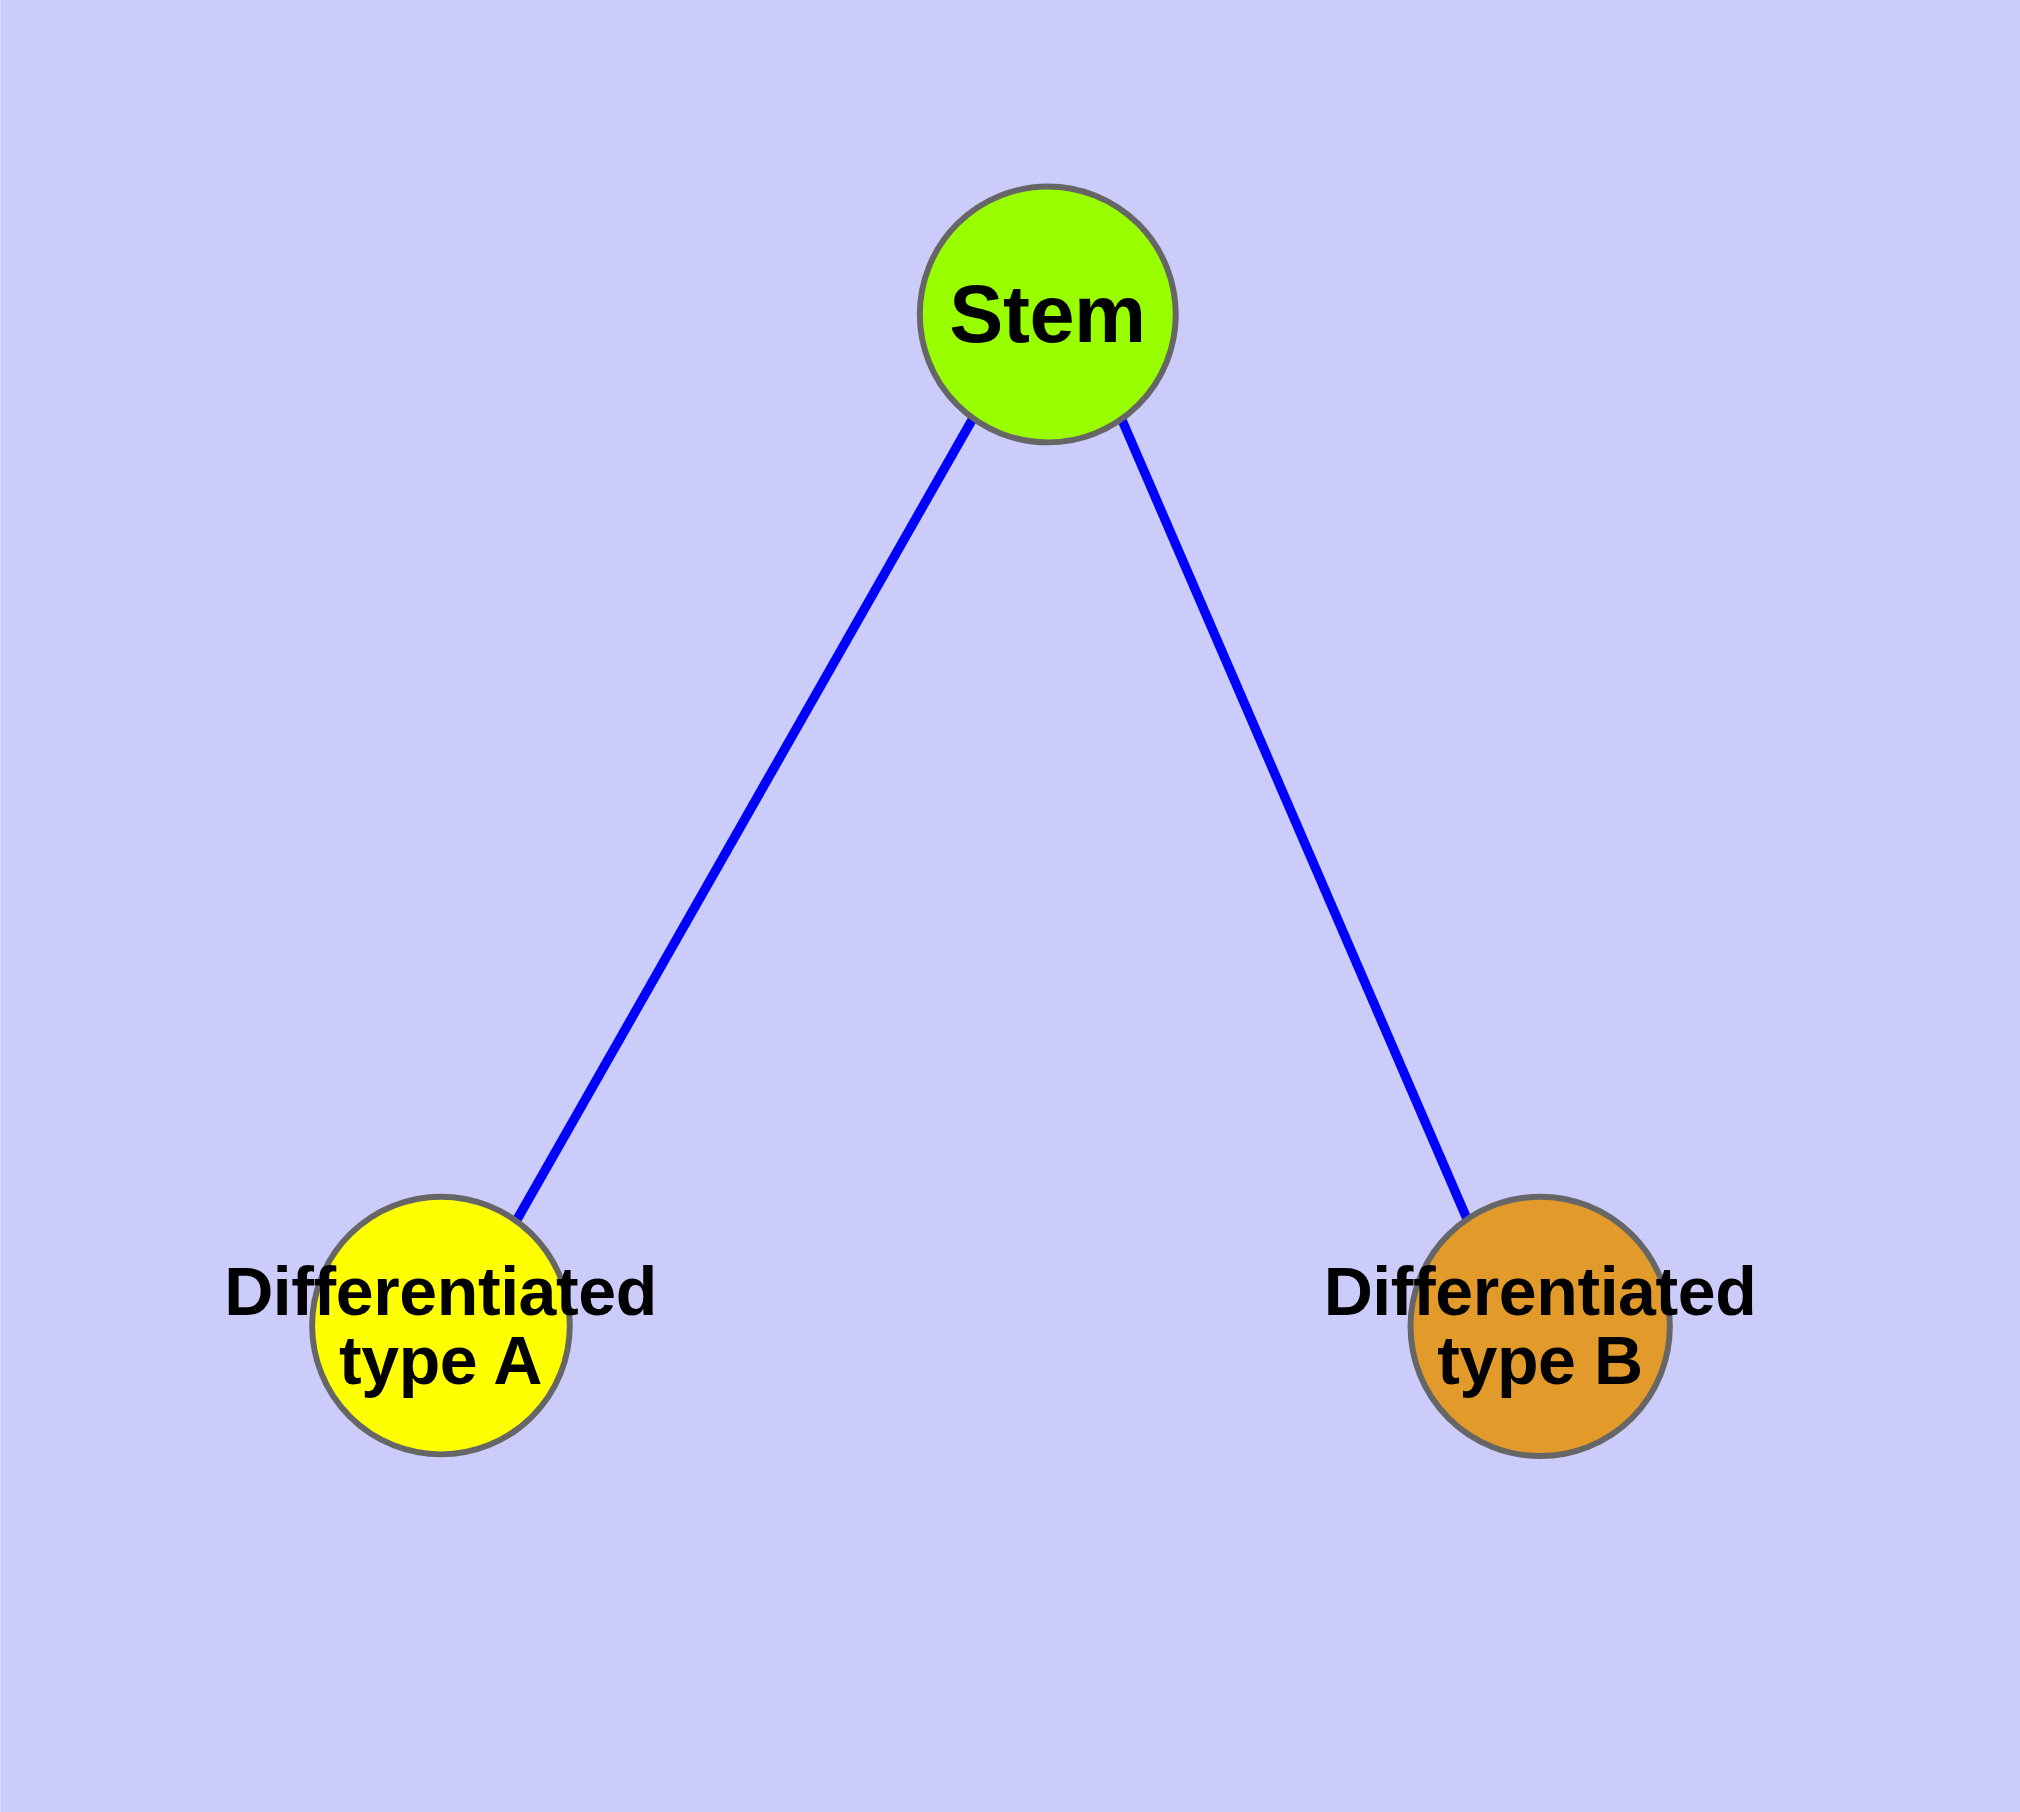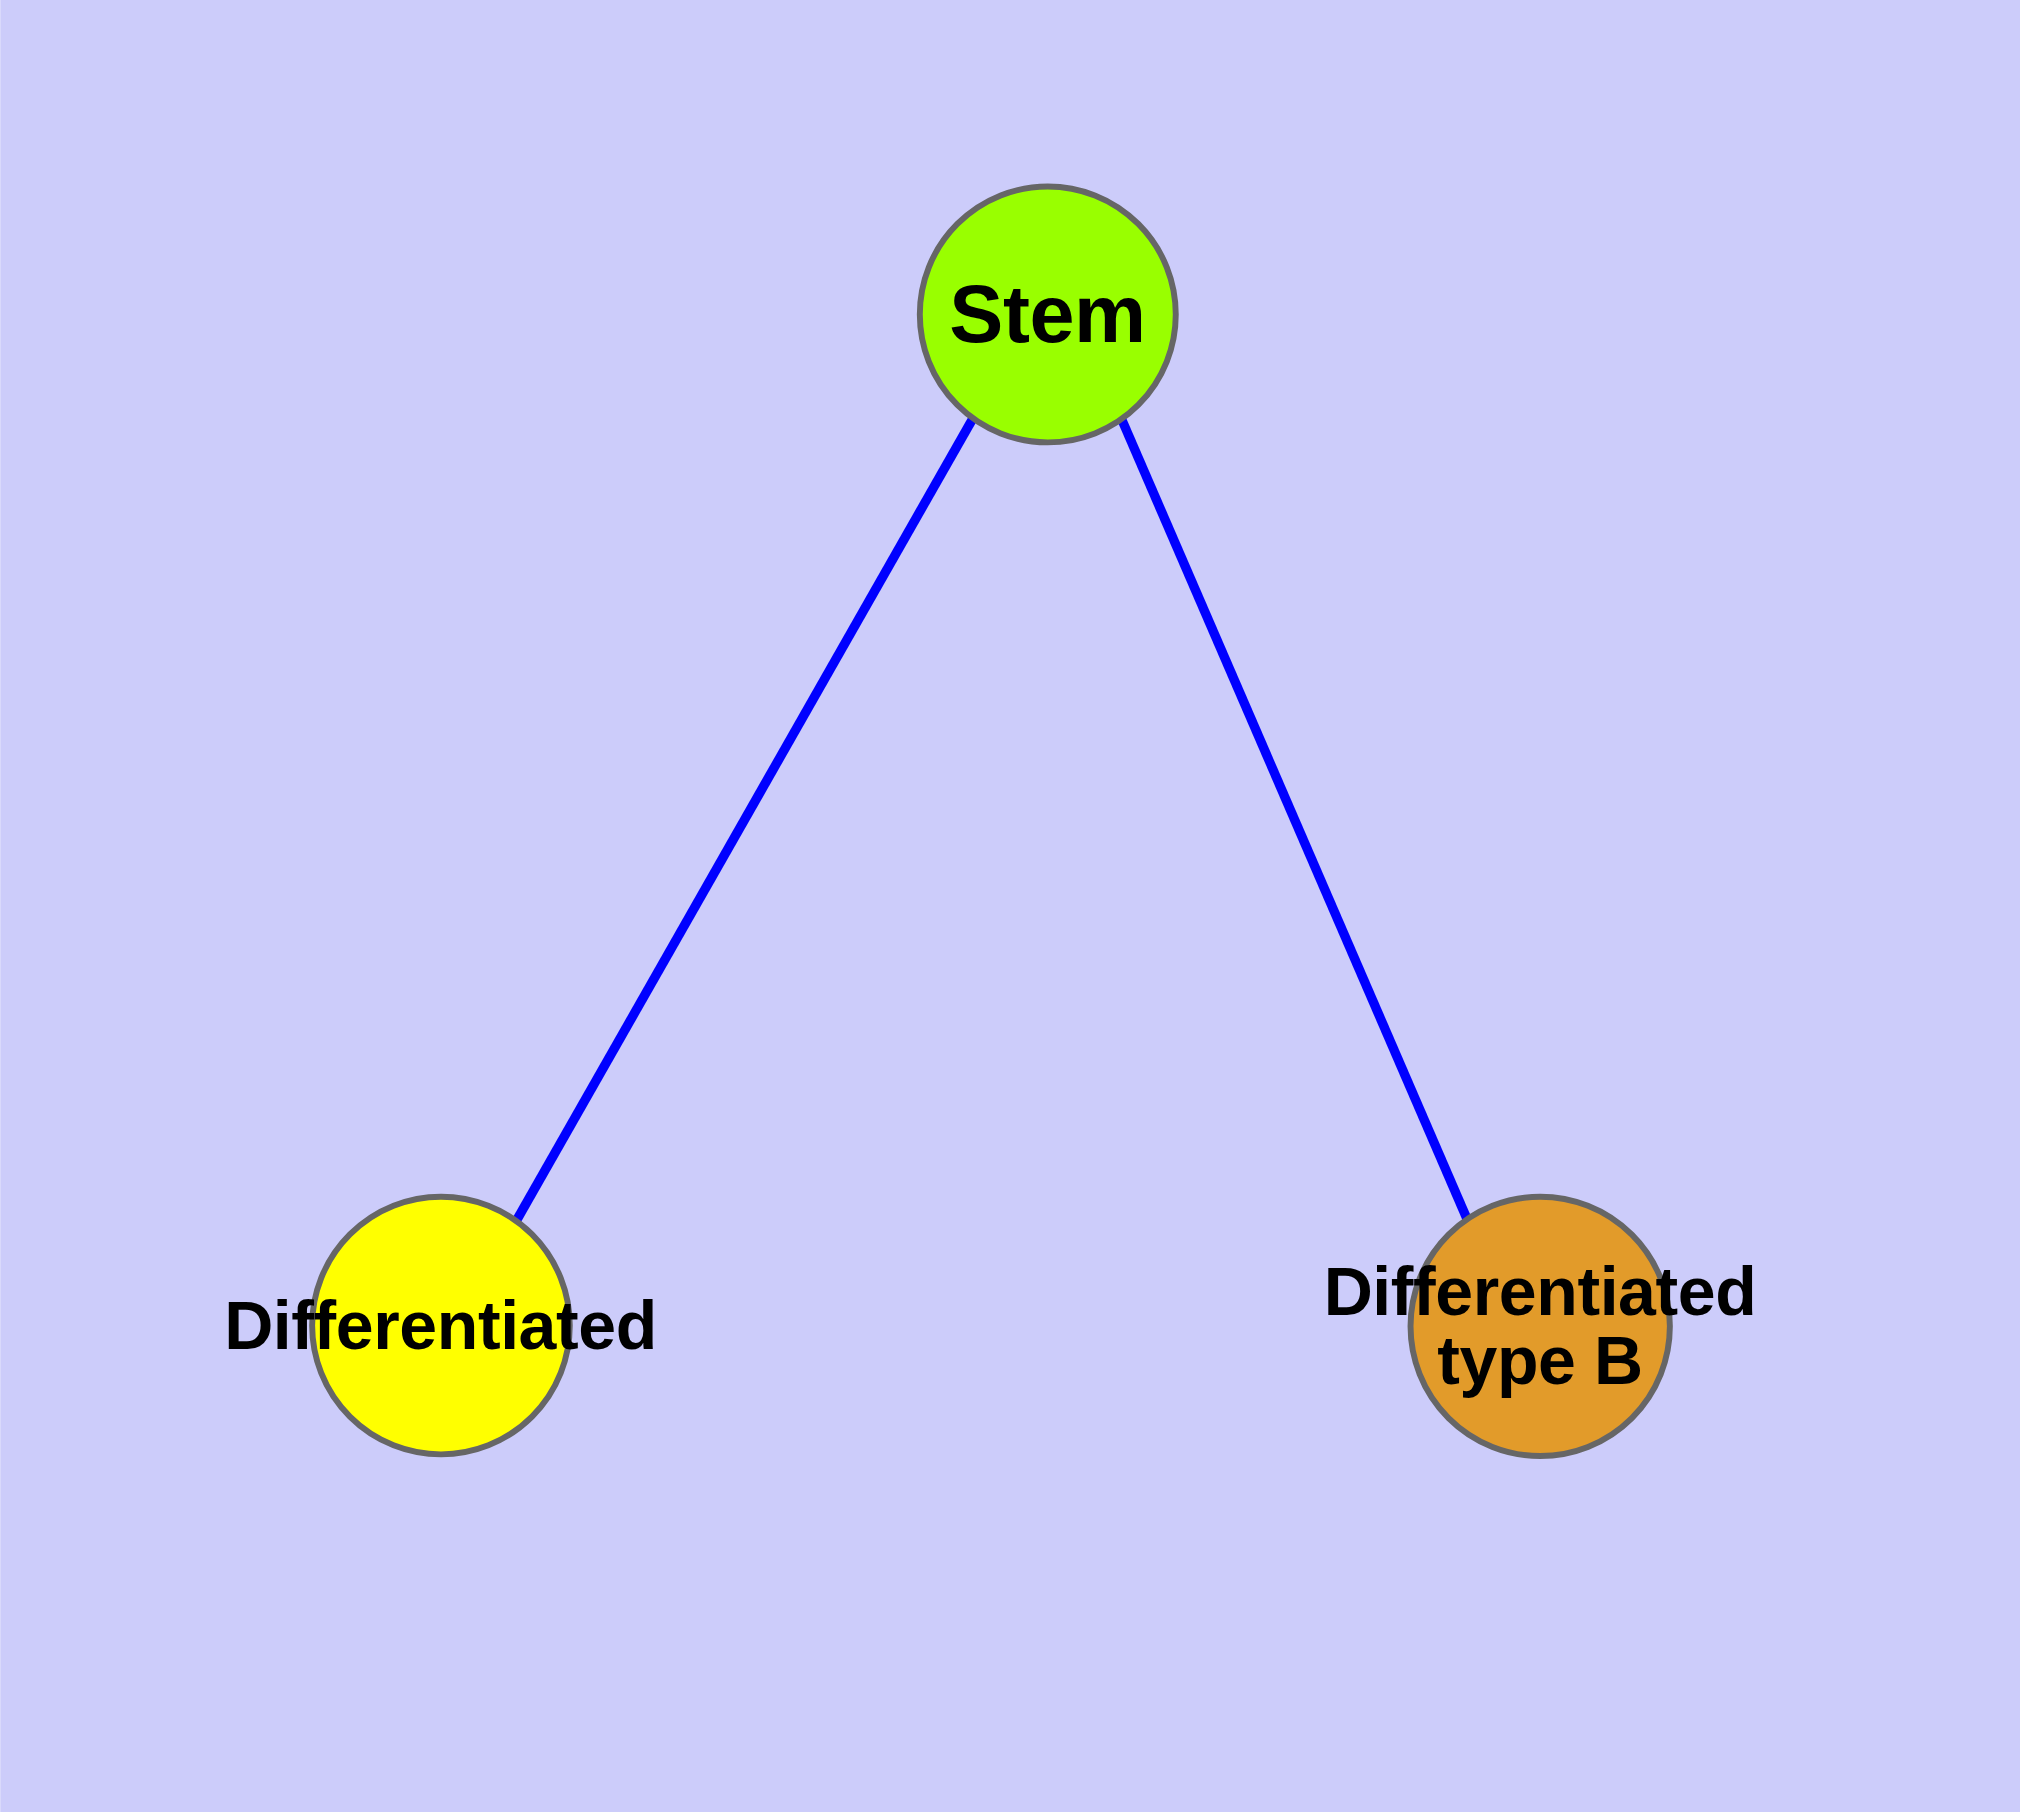--- a/index.html
+++ b/index.html
@@ -57,20 +57,21 @@
         <circle cx="1817" cy="1565" r="153" fill="#e29b2a" stroke="#666666" stroke-width="7"></circle>
       </g>
   </svg>
 
   <div class="node-label label-stem" style="left: 0px; width: 2095px; top: 314px; transform: translateY(-50%); color: rgb(0, 0, 0);">
     <div>Stem</div>
   </div>
 
   <div class="node-label label-diff" style="left: 0px; width: 881px; top: 1326px; transform: translateY(-50%); color: rgb(0, 0, 0);">
     <div>Differentiated</div>
+    <div>type A</div>
   </div>
 
   <div class="node-label label-diff" style="left: 0px; width: 3080px; top: 1326px; transform: translateY(-50%); color: rgb(0, 0, 0);">
     <div>Differentiated</div>
     <div>type B</div>
   </div>
 
 </div>
 
 

